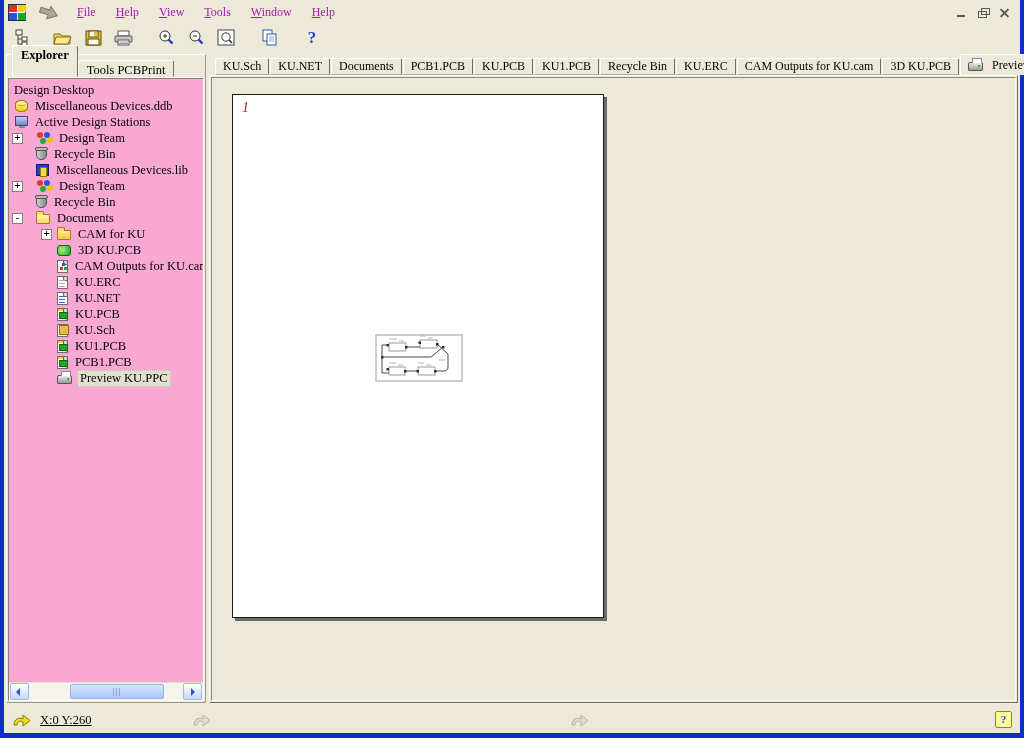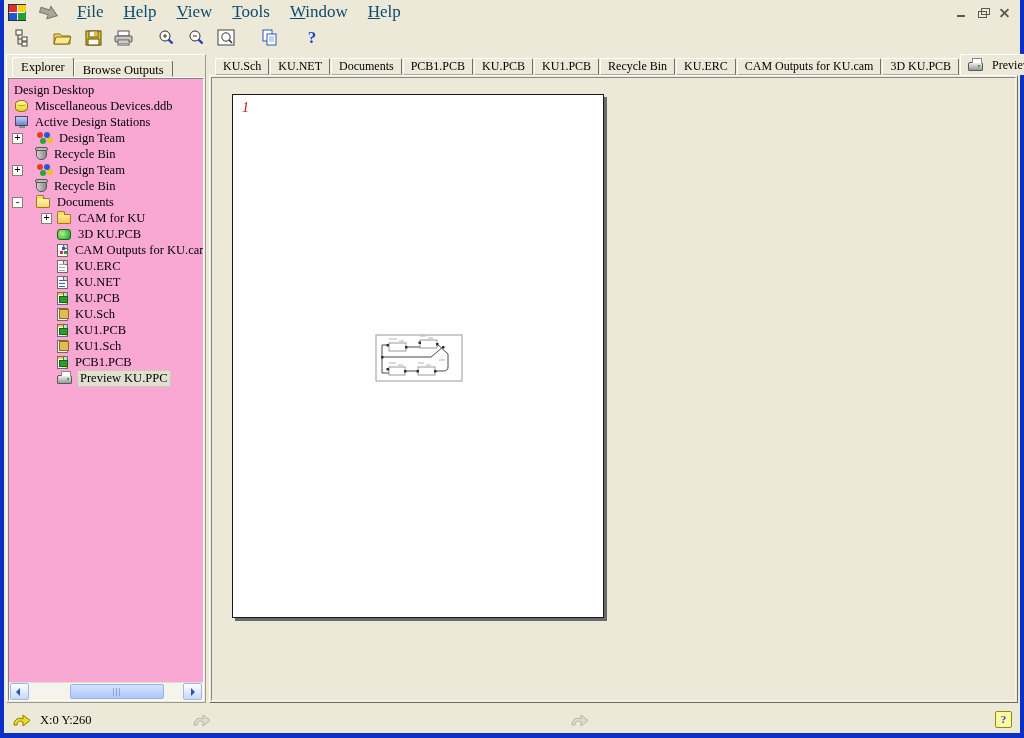--- a/index.html
+++ b/index.html
@@ -26,21 +26,21 @@
   .cbtn.close::before,.cbtn.close::after{content:"";position:absolute;left:4px;top:9px;width:13px;height:2px;
     background:#fff;transform:rotate(45deg);}
   .cbtn.close::after{transform:rotate(-45deg);}
   
   .plate{flex:1;margin:0 4px 5px 4px;background:#ece9d8;display:flex;flex-direction:column;min-height:0;}
   
   .menubar{height:22px;flex:none;display:flex;align-items:center;padding:1px 4px 0 4px;gap:2px;}
   .child-icon{width:16px;height:15px;margin-right:2px}
   .down-arrow-icon{width:22px;height:15px;margin:0 6px 0 8px;position:relative}
   .down-arrow-icon svg{display:block}
-  .menu-item{display:inline-block;padding:2px 9px;font-size:17px;color:#0c4a6e;}
+  .menu-item{display:inline-block;padding:2px 9px;font-size:12px;color:#a21caf;}
   .menu-item::first-letter{text-decoration:underline;}
   .menubar .spacer{flex:1}
   .mdi{display:flex;gap:2px;margin-right:2px}
   .mbtn{width:17px;height:15px;position:relative;background:#ece9d8;border:1px solid #ece9d8;flex:none}
   .mbtn.min::after{content:"";position:absolute;left:3px;bottom:3px;width:8px;height:2px;background:#5a5a52;}
   .mbtn.restore::before{content:"";position:absolute;left:3px;top:6px;width:7px;height:5px;border:1px solid #5a5a52;background:#ece9d8;}
   .mbtn.restore::after{content:"";position:absolute;left:6px;top:3px;width:7px;height:5px;border:1px solid #5a5a52;}
   .mbtn.close::before,.mbtn.close::after{content:"";position:absolute;left:3px;top:7px;width:11px;height:2px;background:#5a5a52;transform:rotate(45deg);}
   .mbtn.close::after{transform:rotate(-45deg);}
   
@@ -50,21 +50,21 @@
   .gap1{margin-left:10px}.gap2{margin-left:13px}
   .help-glyph{color:#2040e0;font-weight:bold;font-size:17px;font-family:"Liberation Serif",serif}
   
   .main{flex:1;display:flex;min-height:0;padding:2px 2px 4px 2px;gap:3px;}
   
   .left-panel{width:196px;flex:none;display:flex;flex-direction:column;min-height:0;
     border:1px solid;border-color:#fff #9c9a8c #9c9a8c #fff;padding:1px;background:#ece9d8;}
   .ltabs{height:21px;flex:none;display:flex;align-items:flex-end;padding-left:4px;border-bottom:1px solid #fff;}
   .ltab{font-size:12.5px;padding:2px 8px 2px 8px;border:1px solid;border-color:#fff #716f64 #ece9d8 #fff;
     border-radius:3px 3px 0 0;background:#ece9d8;height:17px;box-sizing:border-box;white-space:nowrap}
-  .ltab.active{height:20px;font-weight:normal;z-index:2;position:relative;text-align:right;}
+  .ltab.active{height:32px;font-weight:bold;z-index:2;position:relative;text-align:right;}
   .tree-box{flex:1;min-height:0;border:1px solid;border-color:#848278 #fff #fff #848278;
     background:#f9a8d4;display:flex;flex-direction:column;margin-top:0;}
   .tree{flex:1;overflow:hidden;padding-top:3px;}
   .trow{height:16px;display:flex;align-items:center;font-size:12.5px;white-space:nowrap;cursor:default;}
   .p0{padding-left:3px}.p1{padding-left:6px}.p2{padding-left:27px}.p2e{padding-left:3px}
   .p3{padding-left:48px}.p3e{padding-left:32px}
   .expand{width:11px;height:11px;flex:none;border:1px solid #848278;background:#fff;box-sizing:border-box;
     font-family:"DejaVu Sans Mono",monospace;font-size:10px;line-height:8px;text-align:center;color:#000;}
   .m13{margin-right:13px}.m5{margin-right:5px}
   .tlabel{padding:0 2px;}
@@ -130,21 +130,21 @@
   .content-frame{flex:1;min-height:0;border:1px solid;border-color:#fff #6f6d63 #6f6d63 #fff;background:#ece9d8;padding:1px;}
   .content-inner{width:100%;height:100%;border:1px solid;border-color:#8a887c #f8f6ec #f8f6ec #8a887c;
     box-sizing:border-box;position:relative;background:#ece9d8;overflow:hidden;}
   .page{position:absolute;left:20px;top:16px;width:370px;height:522px;background:#fff;
     border:1px solid #1a1a1a;box-shadow:3px 3px 0 #6a6a6a;}
   .page-number{position:absolute;left:9px;top:5px;color:#cc1111;font-style:italic;font-size:14px;
     font-family:"Liberation Serif",serif;}
   .pcb-preview{position:absolute;left:140px;top:232px;}
   
   .statusbar{height:26px;flex:none;display:flex;align-items:center;padding:0 8px;position:relative;font-size:12.5px;}
-  .coords{margin-left:8px;}
+  .coords{margin-left:8px;text-decoration:underline;}
   .jump2{position:absolute;left:188px;top:6px;}
   .jump3{position:absolute;left:566px;top:6px;}
   .help-bubble{position:absolute;right:8px;top:4px;width:15px;height:15px;background:#fff9a0;
     border:1px solid #8a8a20;border-radius:2px;color:#2040e0;font-weight:bold;font-size:11px;
     text-align:center;line-height:14px;}
 </style>
 </head>
 <body>
 
 <div class="window">
@@ -242,21 +242,21 @@
       <span class="tbtn gap2">
         <span class="help-glyph">?</span>
       </span>
     </div>
 
     <div class="main">
 
       <div class="left-panel">
         <div class="ltabs">
           <span class="ltab active">Explorer</span>
-          <span class="ltab">Browse Outputs</span>
+          <span class="ltab">Tools PCBPrint</span>
         </div>
         <div class="tree-box">
           <div class="tree">
             <div class="trow p0">
                 <span class="tlabel">Design Desktop</span>
               </div>
             <div class="trow p1">
                 <span class="ti i-db"></span>
                 <span class="tlabel">Miscellaneous Devices.ddb</span>
               </div>
@@ -266,20 +266,24 @@
               </div>
             <div class="trow p2e">
                 <span class="expand m13">+</span>
                 <span class="ti i-team"></span>
                 <span class="tlabel">Design Team</span>
               </div>
             <div class="trow p2">
                 <span class="ti i-bin"></span>
                 <span class="tlabel">Recycle Bin</span>
               </div>
+            <div class="trow p2">
+                <span class="ti i-lib"></span>
+                <span class="tlabel">Miscellaneous Devices.lib</span>
+              </div>
             <div class="trow p2e">
                 <span class="expand m13">+</span>
                 <span class="ti i-team"></span>
                 <span class="tlabel">Design Team</span>
               </div>
             <div class="trow p2">
                 <span class="ti i-bin"></span>
                 <span class="tlabel">Recycle Bin</span>
               </div>
             <div class="trow p2e">
@@ -312,24 +316,20 @@
                 <span class="ti i-doc i-pcbdoc"></span>
                 <span class="tlabel">KU.PCB</span>
               </div>
             <div class="trow p3">
                 <span class="ti i-doc i-schdoc"></span>
                 <span class="tlabel">KU.Sch</span>
               </div>
             <div class="trow p3">
                 <span class="ti i-doc i-pcbdoc"></span>
                 <span class="tlabel">KU1.PCB</span>
-              </div>
-            <div class="trow p3">
-                <span class="ti i-doc i-schdoc"></span>
-                <span class="tlabel">KU1.Sch</span>
               </div>
             <div class="trow p3">
                 <span class="ti i-doc i-pcbdoc"></span>
                 <span class="tlabel">PCB1.PCB</span>
               </div>
             <div class="trow p3 selected">
                 <span class="ti i-printer"></span>
                 <span class="tlabel">Preview KU.PPC</span>
               </div>
           </div>

